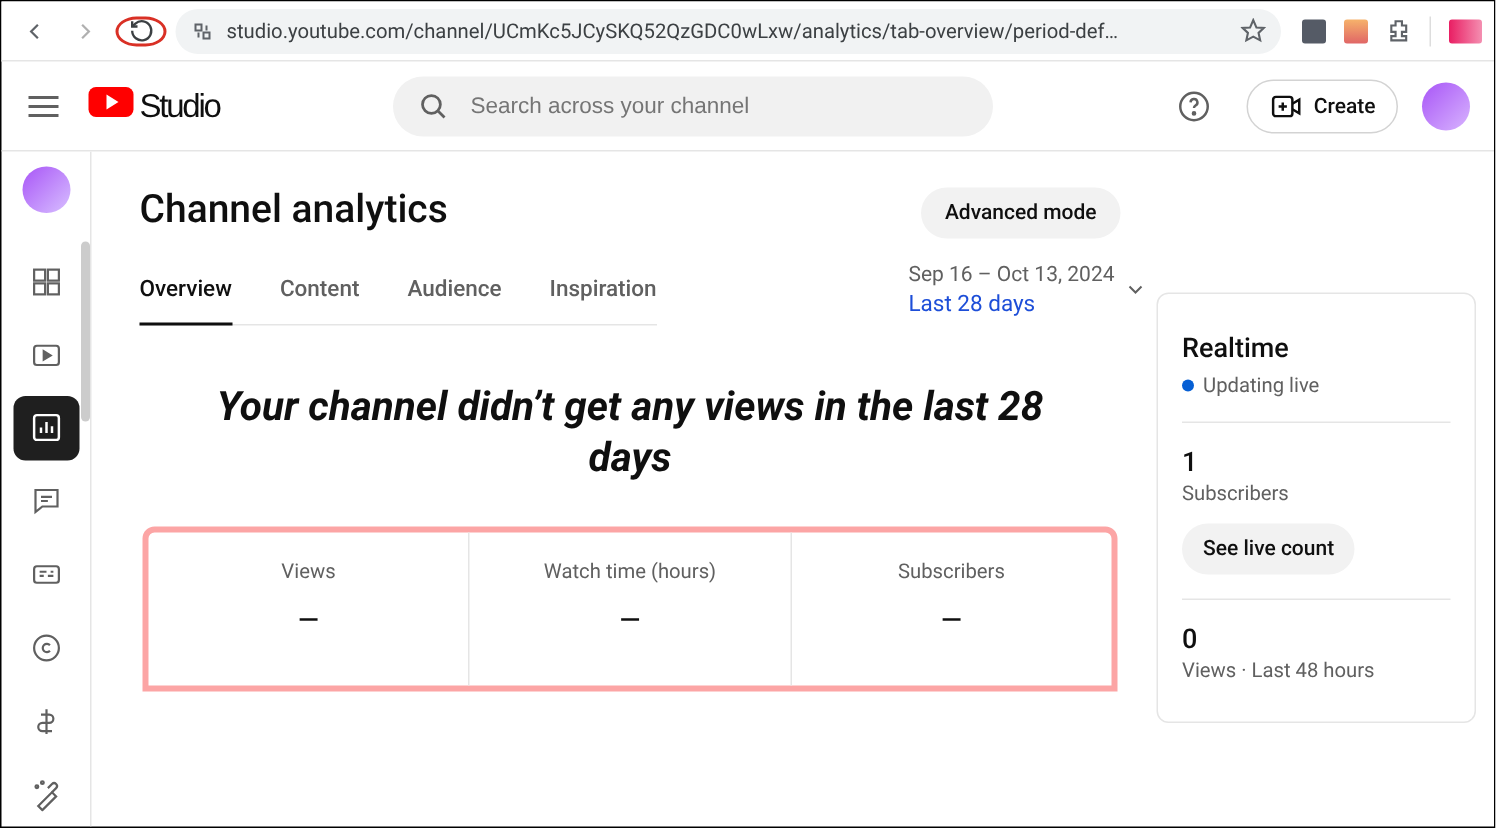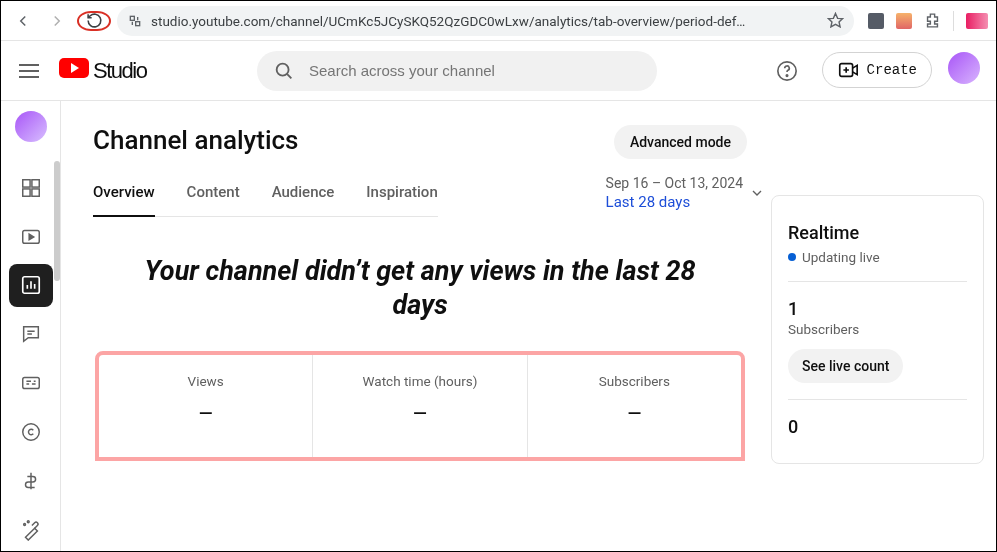--- a/index.html
+++ b/index.html
@@ -20,21 +20,21 @@
   .app-header { height:60px; display:flex; align-items:center; padding:0 16px; gap:18px; border-bottom:1px solid #e5e5e5; }
   .hamburger { width:24px; height:24px; display:flex; flex-direction:column; justify-content:center; gap:4px; padding:2px; }
   .hamburger div { height:2px; background:#606060; }
   .logo { display:flex; align-items:flex-start; gap:4px; }
   .yt-mark { width:30px; height:20px; background:#ff0000; border-radius:5px; display:flex; align-items:center; justify-content:center; }
   .yt-mark::after { content:""; border-left:8px solid #fff; border-top:5px solid transparent; border-bottom:5px solid transparent; margin-left:2px; }
   .logo-txt { font-weight:500; font-size:22px; letter-spacing:-1.5px; font-family: "Arial Black", Arial, sans-serif; }
   .search-wrap { flex:1; display:flex; justify-content:center; }
   .search { width:400px; height:40px; background:#f1f1f1; border-radius:20px; display:flex; align-items:center; padding:0 16px; gap:14px; color:#606060; }
   .search input { border:none; background:transparent; outline:none; font-size:15px; flex:1; color:#0f0f0f; }
-  .hdr-right { display:flex; align-items:flex-start; gap:16px;font-family:Liberation Mono, monospace; }
+  .hdr-right { display:flex; align-items:center; gap:16px; }
   .help-ico { width:38px; height:38px; display:flex; align-items:center; justify-content:center; color:#606060; }
   .create-btn { height:36px; border:1px solid #d3d3d3; border-radius:18px; padding:0 14px; display:flex; align-items:center; gap:8px; font-size:14px; font-weight:500; }
   .avatar { width:32px; height:32px; border-radius:50%; background:linear-gradient(135deg,#a855f7,#d8b4fe); }
 
   
   .app-body { flex:1; display:flex; overflow:hidden; }
   .rail { width:60px; border-right:1px solid #e5e5e5; display:flex; flex-direction:column; align-items:center; padding-top:10px; gap:6px; position:relative; }
   .rail .avatar-lg { width:32px; height:32px; border-radius:50%; background:linear-gradient(135deg,#a855f7,#d8bfff); margin-bottom:18px; }
   .rail-item { width:44px; height:44px; display:flex; align-items:center; justify-content:center; color:#606060; border-radius:8px; }
   .rail-item.active { background:#1f1f1f; color:#fff; }
@@ -265,18 +265,19 @@
           <div class="live">
             <div class="live-dot"></div>
             <span>Updating live</span>
           </div>
           <div class="hr"></div>
           <div class="big">1</div>
           <div class="sub">Subscribers</div>
           <div class="live-btn">See live count</div>
           <div class="hr"></div>
           <div class="big">0</div>
+          <div class="sub">Views · Last 48 hours</div>
         </div>
       </div>
     </div>
   </div>
 
 </div>
 
 </body></html>

